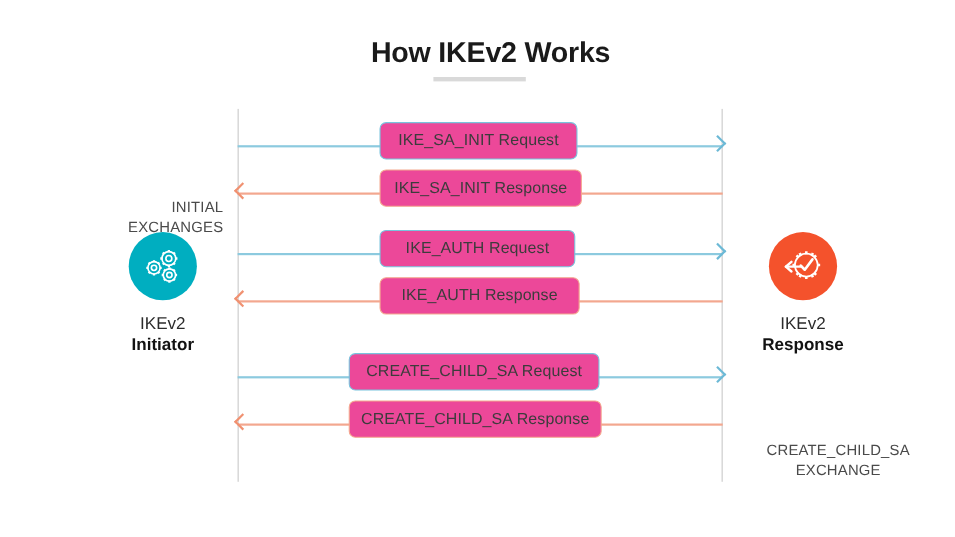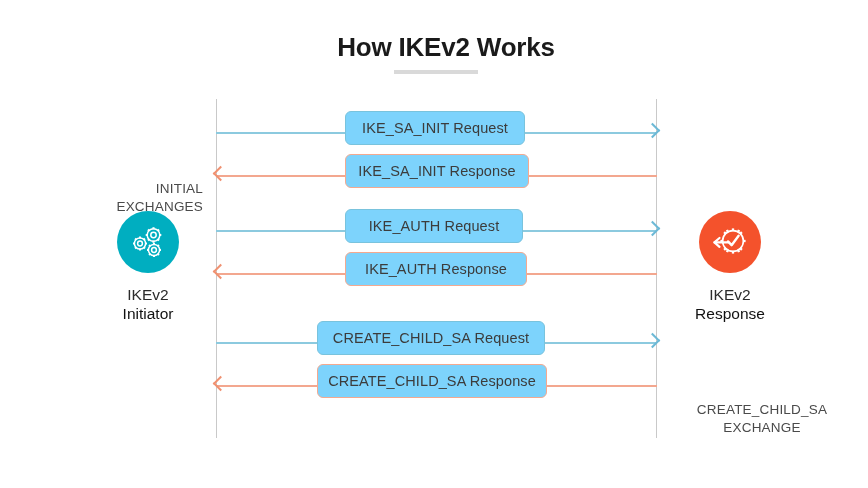--- a/index.html
+++ b/index.html
@@ -89,21 +89,21 @@
     border-bottom: 2px solid #f09171;
     border-left: 2px solid #f09171;
     transform: rotate(45deg);
   }
 
   .msg-box {
     position: absolute;
     top: 0;
     height: 34px;
     box-sizing: border-box;
-    background: #7dd3fc;
+    background: #ec4899;
     border-radius: 6px;
     display: flex;
     align-items: center;
     justify-content: center;
     padding: 0 14px;
     font-size: 14.5px;
     color: #3c3c3c;
     white-space: nowrap;
     letter-spacing: 0.1px;
   }
@@ -126,21 +126,21 @@
     justify-content: center;
   }
   .actor-name {
     margin-top: 12px;
     font-size: 15.5px;
     color: #2b2b2b;
     line-height: 19px;
   }
   .actor-role {
     font-size: 15.5px;
-    font-weight: normal;
+    font-weight: bold;
     color: #121212;
     line-height: 20px;
   }
   #actor-initiator { left: 68px; top: 211px; }
   #actor-responder { left: 650px; top: 211px; }
 
   
   .group-label {
     position: absolute;
     font-size: 13.5px;

